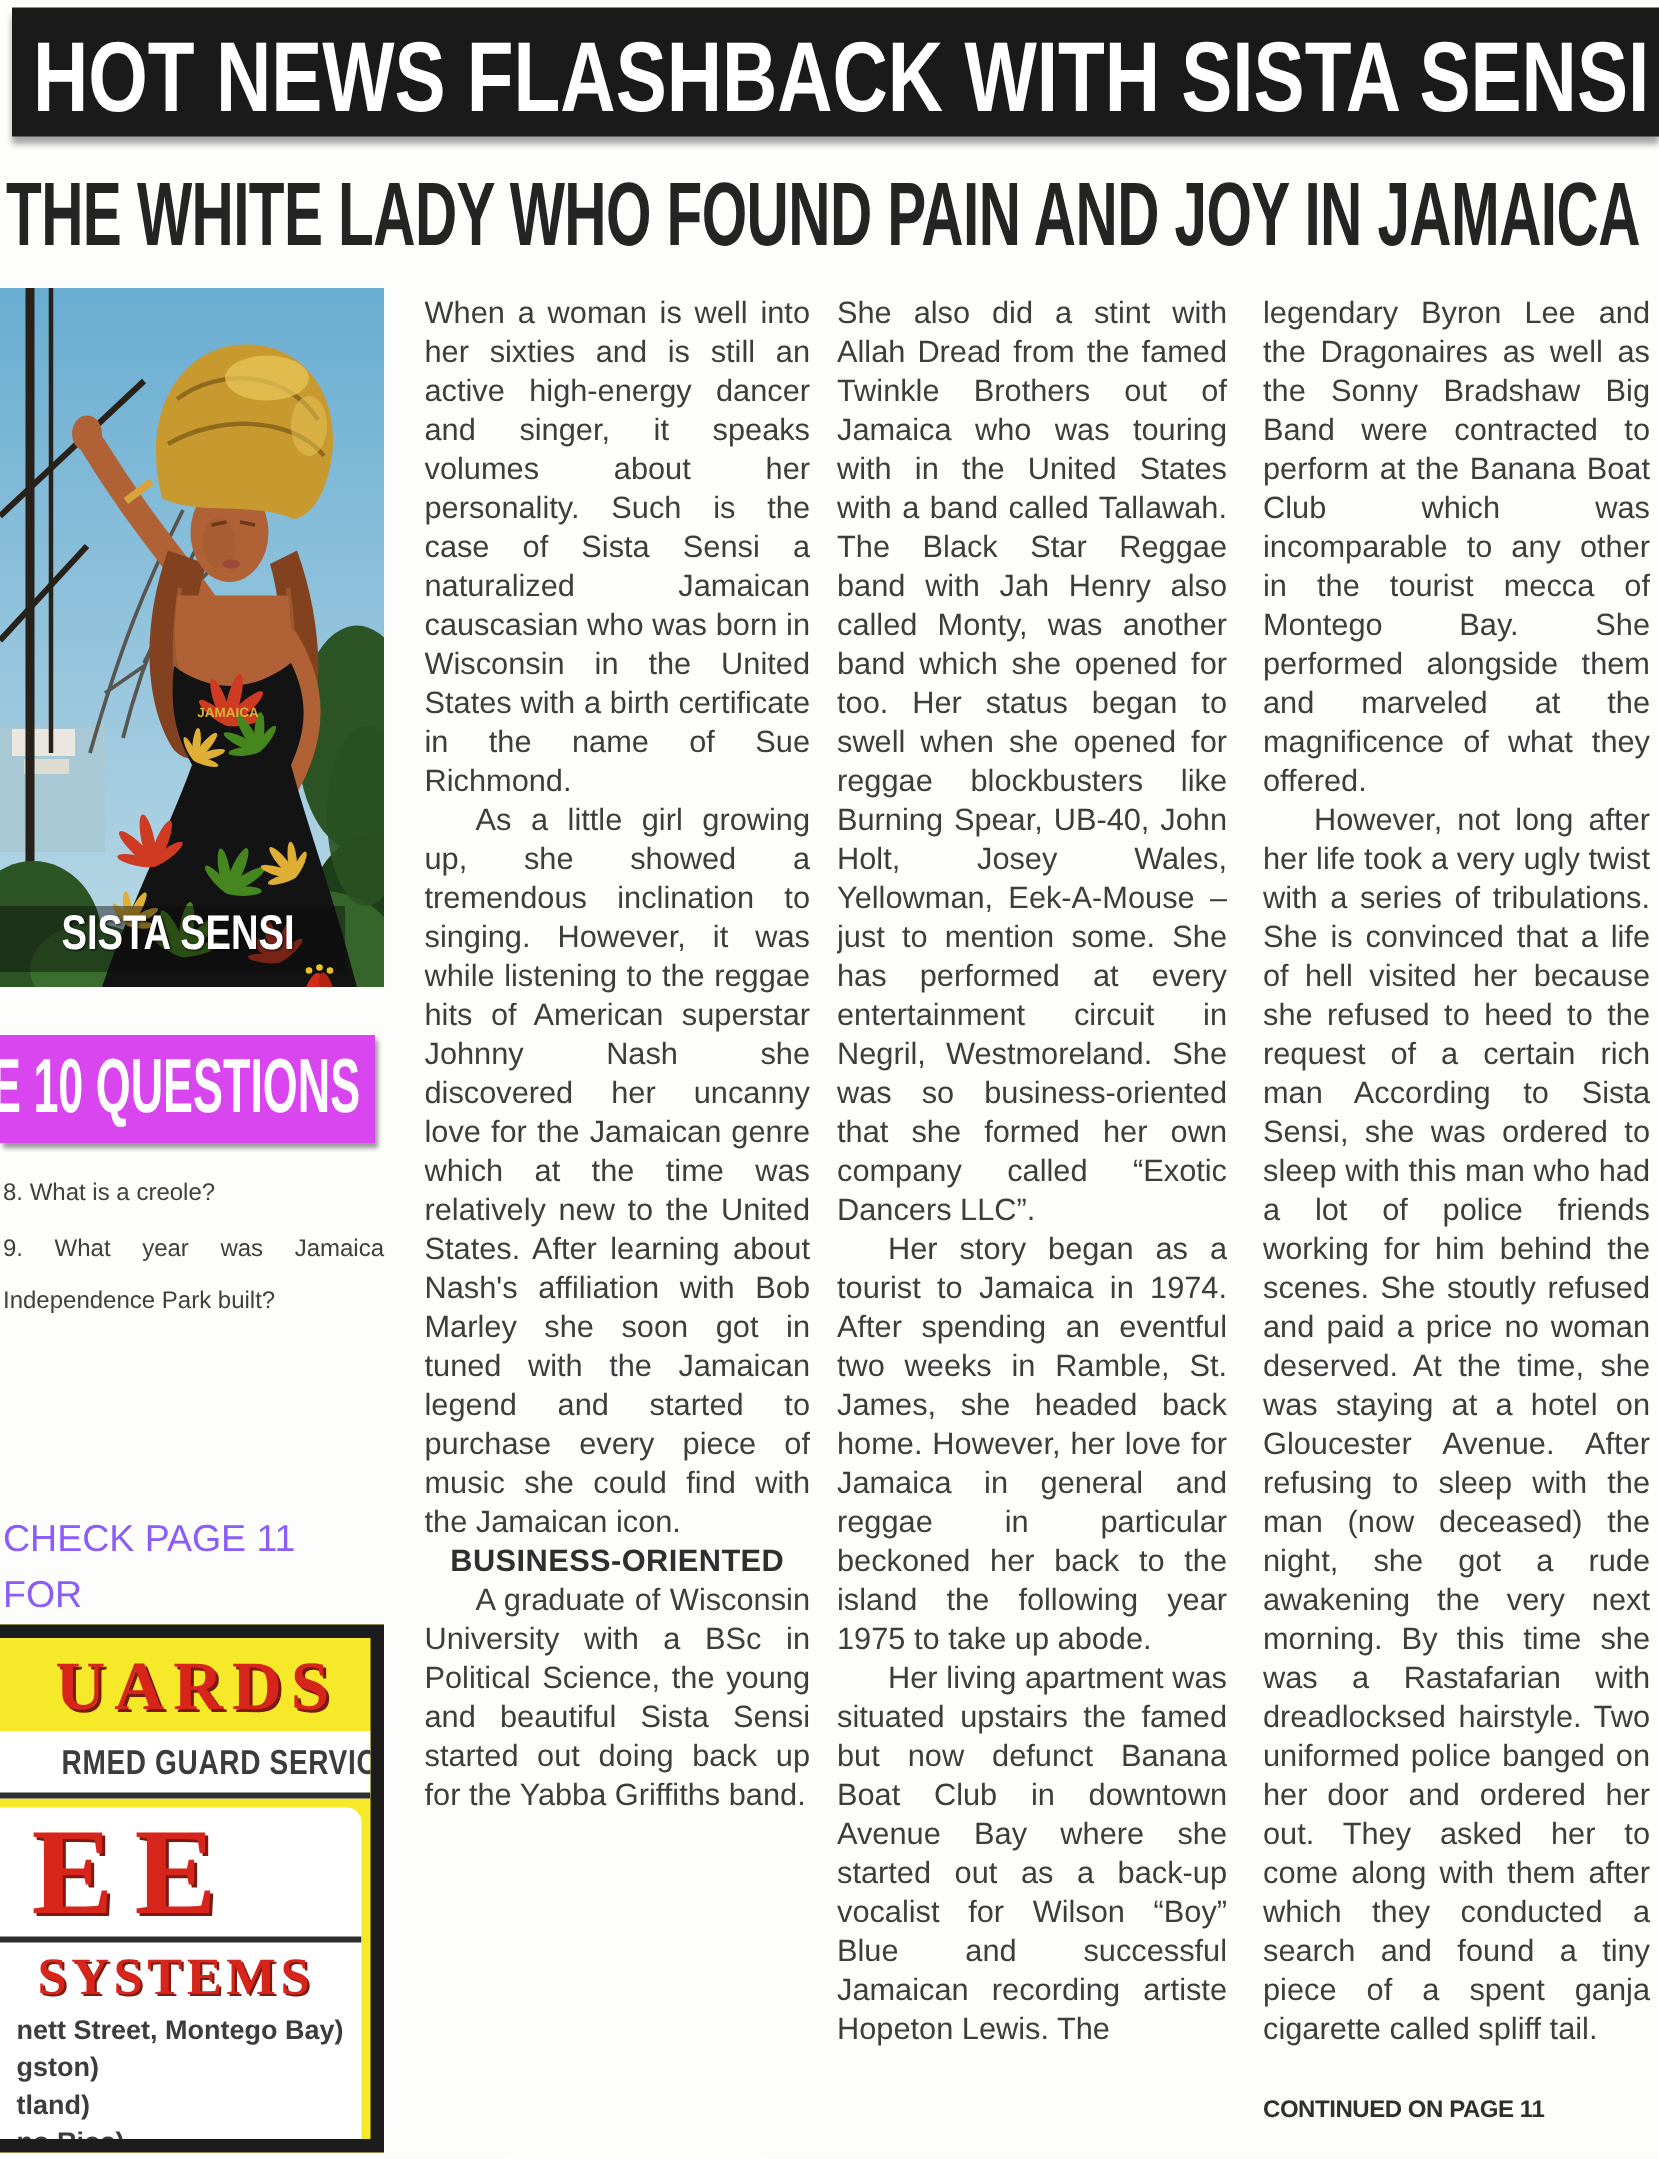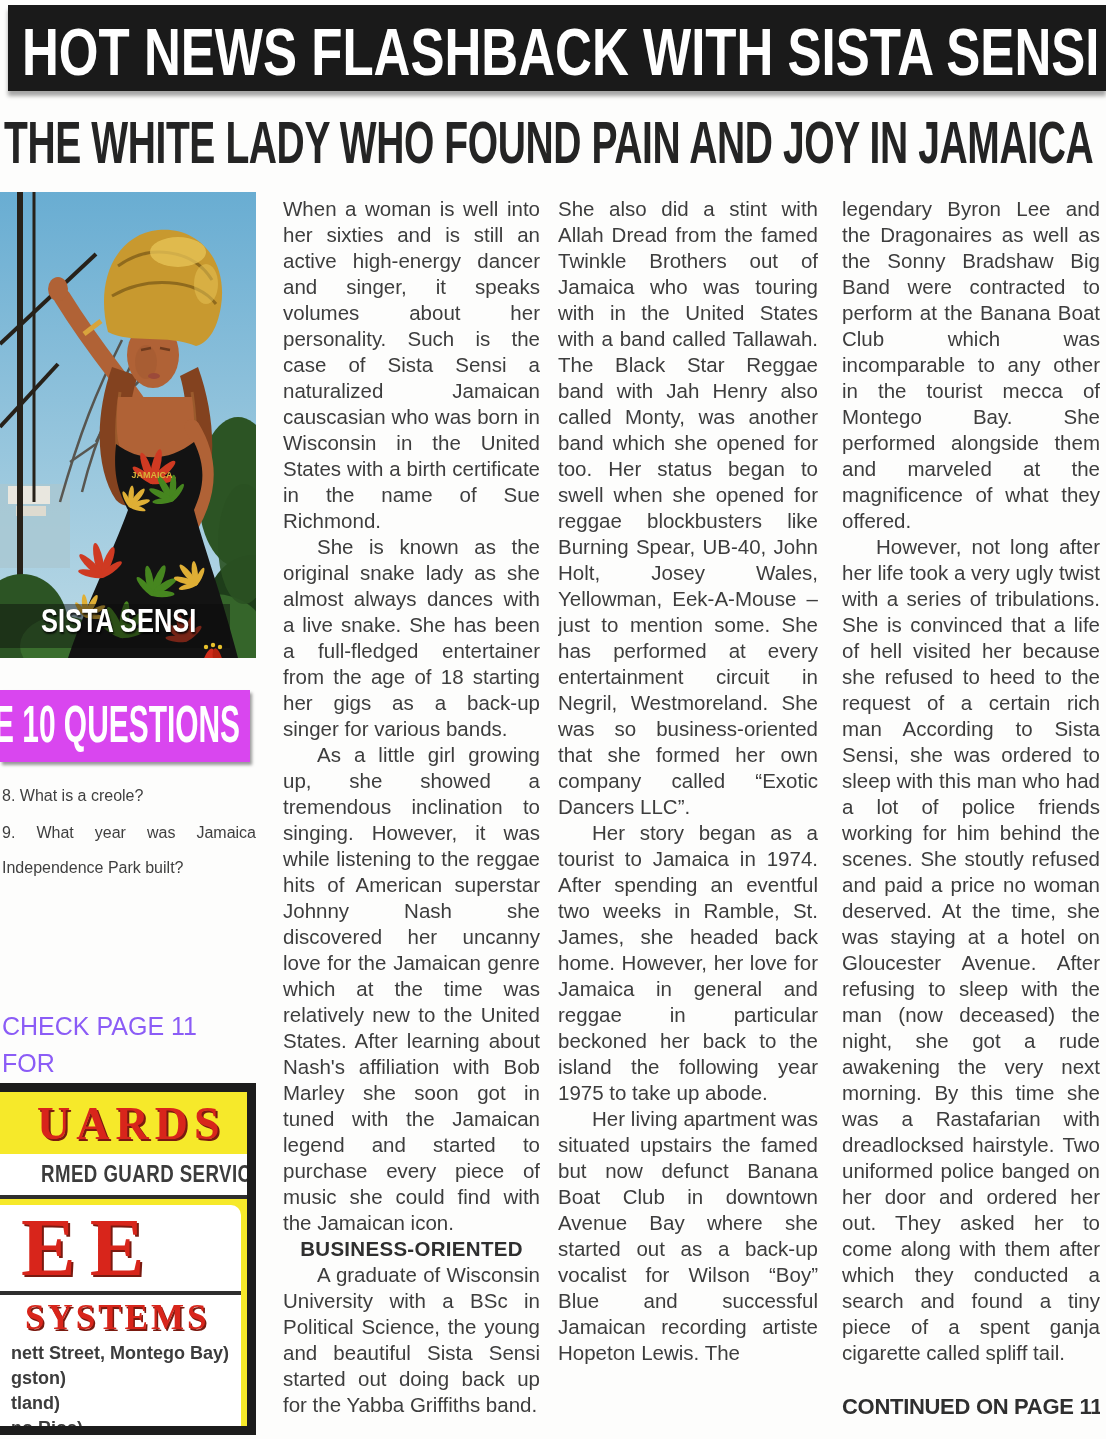--- a/index.html
+++ b/index.html
@@ -117,22 +117,22 @@
     color:#3d3d3d; font-size:20.5px; line-height:26px; text-align:justify;
   }
   .col-1 { left:283px; width:257px; }
   .col-2 { left:558px; width:260px; }
   .col-3 { left:842px; width:258px; }
   .col p.indent { text-indent:34px; }
   .col .subhead {
     text-align:center; font-weight:bold; color:#2f2f2f; letter-spacing:0.3px;
   }
   .col .continued {
-    font-weight:bold; color:#2f2f2f; margin-top:28px; text-align:center;
-    font-size:22px; letter-spacing:-0.3px; white-space:nowrap;
+    font-weight:bold; color:#2f2f2f; margin-top:28px; text-align:left;
+    font-size:16px; letter-spacing:-0.3px; white-space:nowrap;
   }
 </style>
 </head>
 <body>
 
 <div class="page">
 
   <div class="banner">
     <span class="banner-text">HOT NEWS FLASHBACK WITH SISTA SENSI</span>
   </div>
@@ -263,21 +263,20 @@
         <div>nett Street, Montego Bay)</div>
         <div>gston)</div>
         <div>tland)</div>
         <div>no Rios)</div>
       </div>
     </div>
   </div>
 
   <div class="col col-1">
     <p>When a woman is well into her sixties and is still an active high-energy dancer and singer, it speaks volumes about her personality. Such is the case of Sista Sensi a naturalized Jamaican causcasian who was born in Wisconsin in the United States with a birth certificate in the name of Sue Richmond.</p>
-    <p class="indent">She is known as the original snake lady as she almost always dances with a live snake. She has been a full-fledged entertainer from the age of 18 starting her gigs as a back-up singer for various bands.</p>
     <p class="indent">As a little girl growing up, she showed a tremendous inclination to singing. However, it was while listening to the reggae hits of American superstar Johnny Nash she discovered her uncanny love for the Jamaican genre which at the time was relatively new to the United States. After learning about Nash's affiliation with Bob Marley she soon got in tuned with the Jamaican legend and started to purchase every piece of music she could find with the Jamaican icon.</p>
     <p class="subhead">BUSINESS-ORIENTED</p>
     <p class="indent">A graduate of Wisconsin University with a BSc in Political Science, the young and beautiful Sista Sensi started out doing back up for the Yabba Griffiths band.</p>
   </div>
 
   <div class="col col-2">
     <p>She also did a stint with Allah Dread from the famed Twinkle Brothers out of Jamaica who was touring with in the United States with a band called Tallawah. The Black Star Reggae band with Jah Henry also called Monty, was another band which she opened for too. Her status began to swell when she opened for reggae blockbusters like Burning Spear, UB-40, John Holt, Josey Wales, Yellowman, Eek-A-Mouse – just to mention some. She has performed at every entertainment circuit in Negril, Westmoreland. She was so business-oriented that she formed her own company called “Exotic Dancers LLC”.</p>
     <p class="indent">Her story began as a tourist to Jamaica in 1974. After spending an eventful two weeks in Ramble, St. James, she headed back home. However, her love for Jamaica in general and reggae in particular beckoned her back to the island the following year 1975 to take up abode.</p>
     <p class="indent">Her living apartment was situated upstairs the famed but now defunct Banana Boat Club in downtown Avenue Bay where she started out as a back-up vocalist for Wilson “Boy” Blue and successful Jamaican recording artiste Hopeton Lewis. The</p>
   </div>

